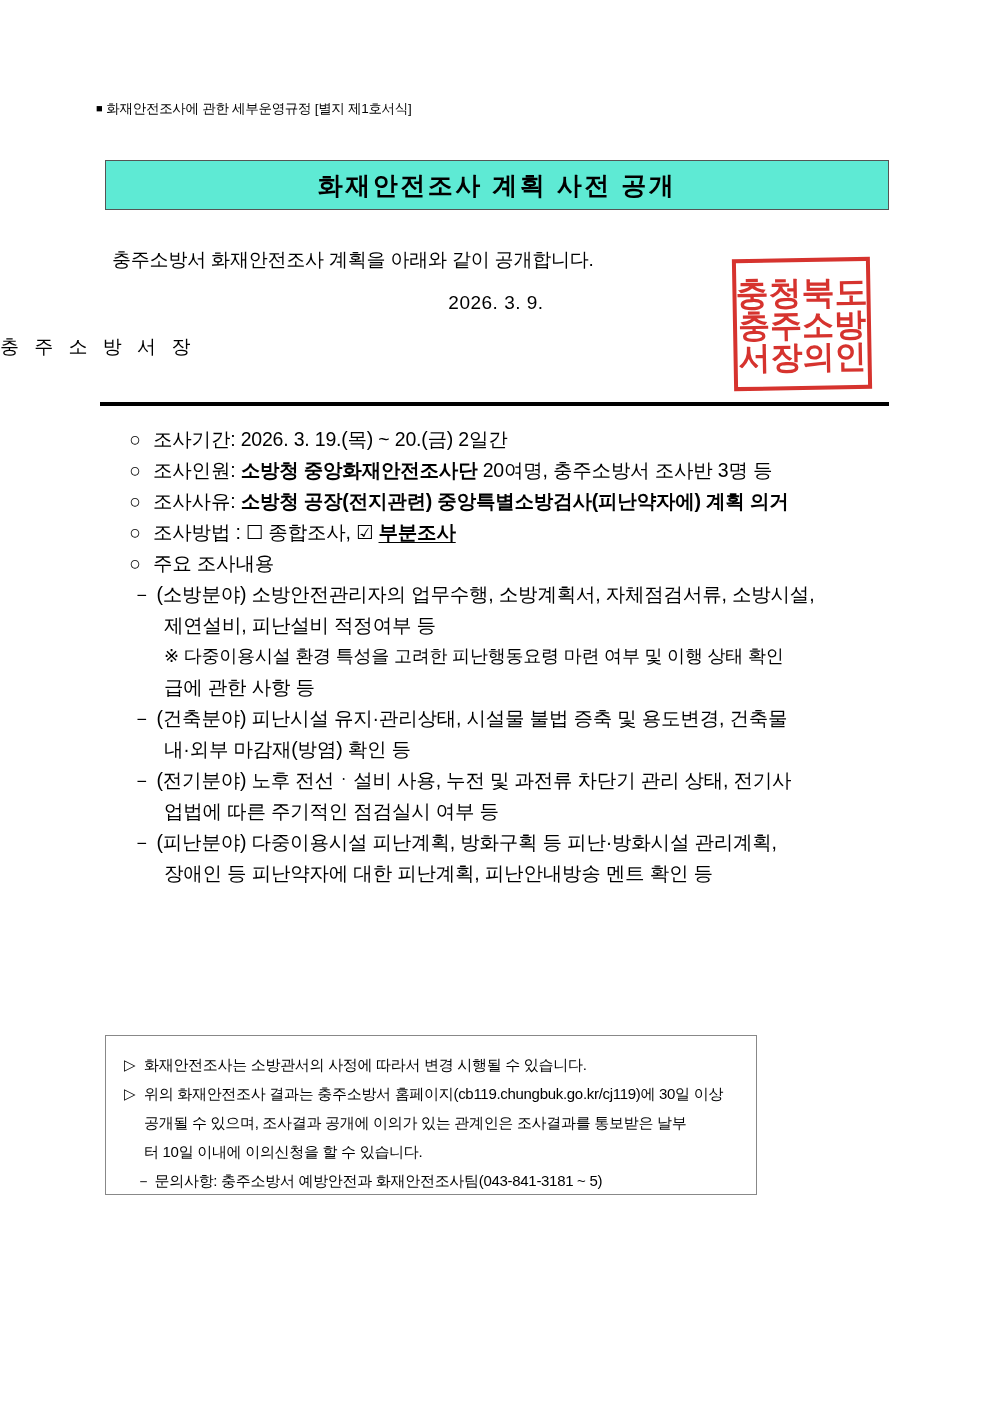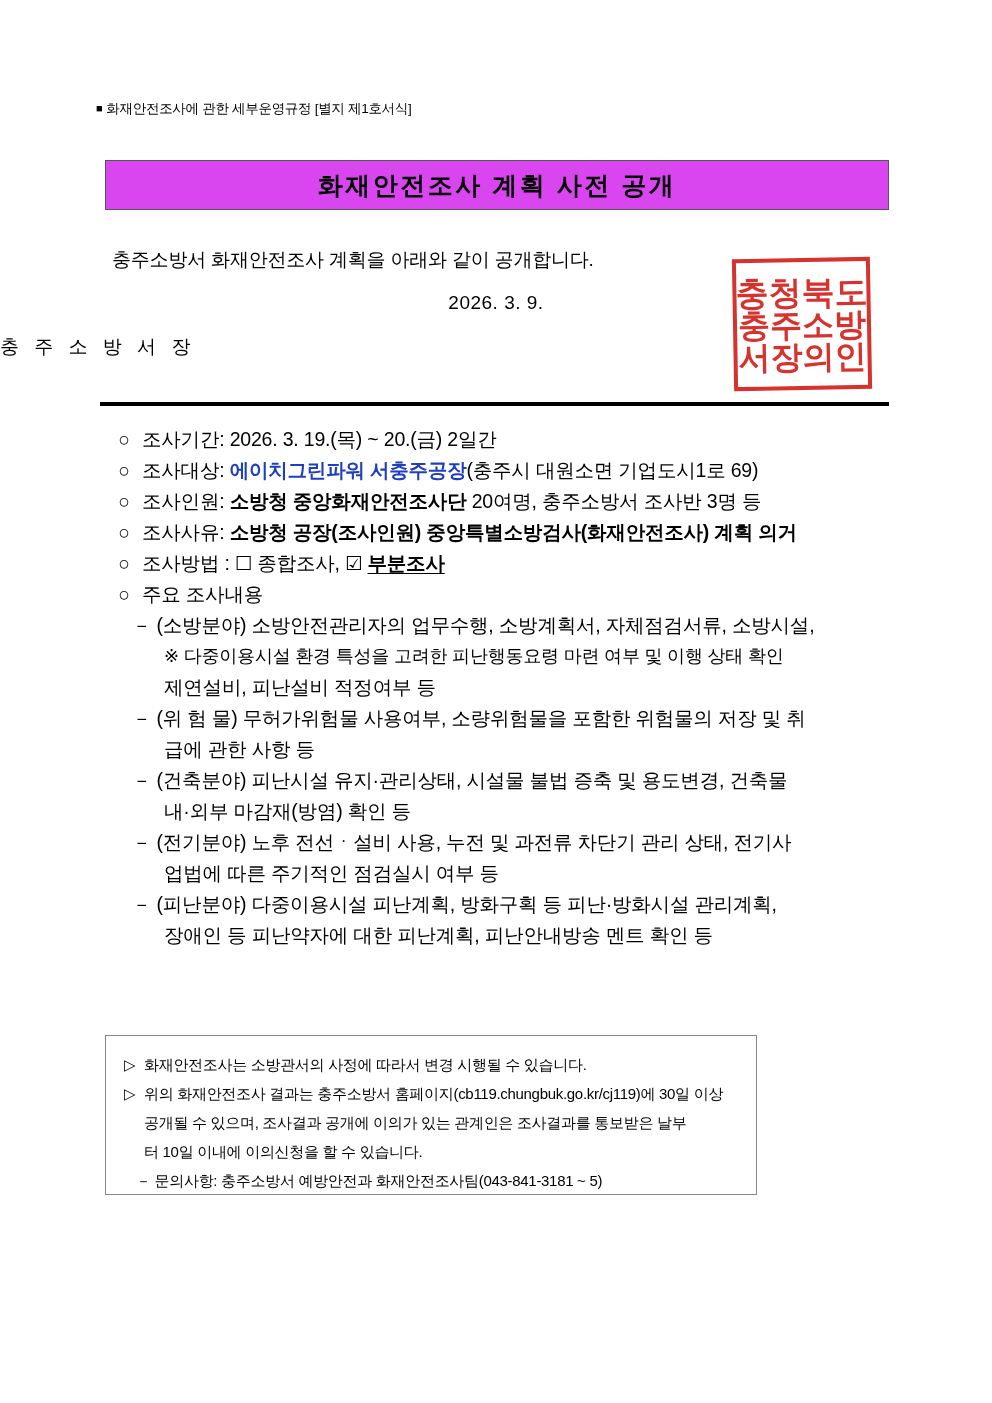--- a/index.html
+++ b/index.html
@@ -38,21 +38,21 @@
     margin-right: 4px;
   }
 
   
   .title-box {
     position: absolute;
     left: 105px;
     top: 160px;
     width: 784px;
     height: 50px;
-    background: #d946ef;
+    background: #5eead4;
     border: 1px solid #555555;
     box-sizing: border-box;
     display: flex;
     align-items: center;
     justify-content: center;
   }
   .title-text {
     font-size: 25px;
     font-weight: bold;
     letter-spacing: 2.5px;
@@ -134,20 +134,21 @@
     position: absolute;
     left: 118px;
     top: 424px;
     width: 790px;
     font-size: 19.5px;
     line-height: 31px;
     letter-spacing: -0.2px;
   }
   .row {
     white-space: nowrap;
+    margin-left: 11px;
   }
   .circ {
     display: inline-block;
     width: 24px;
   }
   .lbl {
     display: inline-block;
   }
   .blue {
     color: #1f3fbf;
@@ -228,50 +229,45 @@
 
   <div class="divider"></div>
 
   <div class="body-block">
 
     <div class="row">
       <span class="circ">○</span><span class="lbl">조사기간:</span>
       <span>2026.  3.  19.(목) ~ 20.(금) 2일간</span>
     </div>
 
-    <div class="row">
-      <span class="circ">○</span><span class="lbl">조사대상:</span>
-      <span class="blue">에이치그린파워 서충주공장</span><span>(충주시 대원소면 기업도시1로 69)</span>
-    </div>
 
     <div class="row">
       <span class="circ">○</span><span class="lbl">조사인원:</span>
       <span class="bold">소방청 중앙화재안전조사단</span><span> 20여명,  충주소방서 조사반 3명 등</span>
     </div>
 
     <div class="row">
       <span class="circ">○</span><span class="lbl">조사사유:</span>
-      <span class="bold">소방청 공장(조사인원) 중앙특별소방검사(화재안전조사) 계획 의거</span>
+      <span class="bold">소방청 공장(전지관련) 중앙특별소방검사(피난약자에) 계획 의거</span>
     </div>
 
     <div class="row">
       <span class="circ">○</span><span class="lbl">조사방법 :</span>
       <span>☐  종합조사,</span>
       <span>☑</span>
       <span class="uline-bold">부분조사</span>
     </div>
 
     <div class="row">
       <span class="circ">○</span><span class="lbl">주요 조사내용</span>
     </div>
 
     <div class="sub">－ (소방분야) 소방안전관리자의 업무수행, 소방계획서, 자체점검서류, 소방시설,</div>
+    <div class="sub-ind">제연설비, 피난설비 적정여부 등</div>
     <div class="sub-ind note-small">※ 다중이용시설 환경 특성을 고려한 피난행동요령 마련 여부 및 이행 상태 확인</div>
-    <div class="sub-ind">제연설비, 피난설비 적정여부 등</div>
-    <div class="sub">－ (위 험 물) 무허가위험물 사용여부, 소량위험물을 포함한 위험물의 저장 및 취</div>
     <div class="sub-ind">급에 관한 사항 등</div>
     <div class="sub">－ (건축분야) 피난시설 유지·관리상태,  시설물 불법 증축 및 용도변경, 건축물</div>
     <div class="sub-ind">내·외부 마감재(방염) 확인 등</div>
     <div class="sub">－ (전기분야) 노후 전선ㆍ설비 사용, 누전 및 과전류 차단기 관리 상태, 전기사</div>
     <div class="sub-ind">업법에 따른 주기적인 점검실시  여부 등</div>
     <div class="sub">－ (피난분야) 다중이용시설 피난계획,  방화구획 등 피난·방화시설 관리계획,</div>
     <div class="sub-ind">장애인 등 피난약자에 대한 피난계획,  피난안내방송 멘트 확인 등</div>
 
   </div>
 

